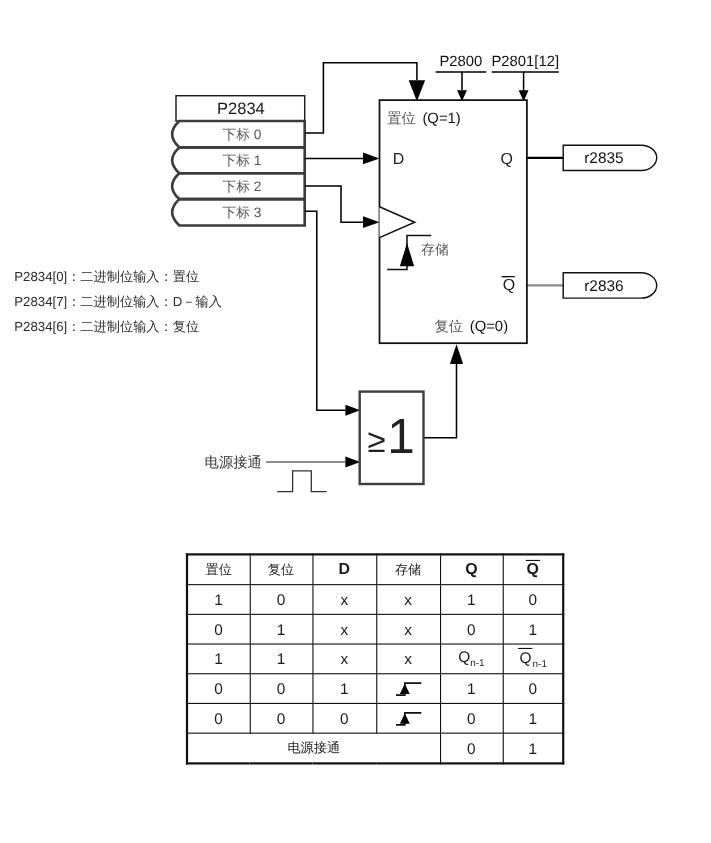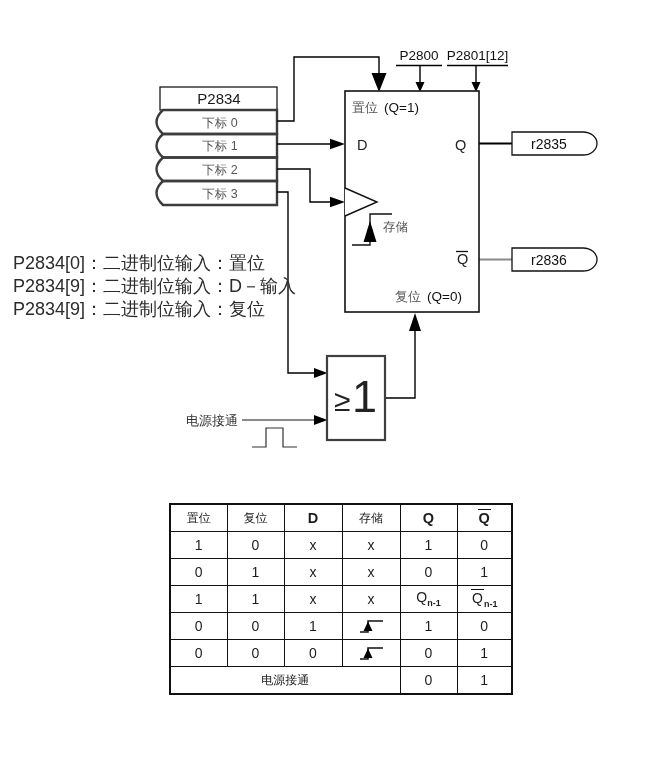--- a/index.html
+++ b/index.html
@@ -1,34 +1,34 @@
 <!DOCTYPE html>
 <html><head>
 <meta charset="utf-8">
 <style>
   html,body{margin:0;padding:0;background:#fff;}
   .canvas{position:relative;width:646px;height:766px;background:#fff;
           font-family:"Liberation Sans","DejaVu Sans",sans-serif;overflow:hidden;}
   svg text{font-family:"Liberation Sans","DejaVu Sans",sans-serif;}
 
   
-  .desc{position:absolute;left:13px;top:252px;font-size:18px;line-height:23px;
+  .desc{position:absolute;left:13px;top:240px;font-size:12px;line-height:23px;
         color:#2b2b2b;white-space:nowrap;}
 
   
   .ttwrap{position:absolute;left:169px;top:503px;}
   table.tt{border-collapse:collapse;table-layout:fixed;background:#fff;
            border:2px solid #111;}
   table.tt th,table.tt td{border:1.5px solid #111;height:26px;padding:0;
            text-align:center;vertical-align:middle;font-weight:normal;
            font-size:14px;color:#1c1c1c;line-height:1;}
   table.tt th.cjk,table.tt td.cjk{font-size:12px;}
   table.tt th.bold{font-weight:bold;font-size:14.5px;}
   .ovl{display:inline-block;border-top:1.5px solid #111;padding:1px 1px 0 1px;line-height:1.05;}
-  sub.small{font-size:9px;font-weight:bold;}
+  sub.small{font-size:9px;}
   .edge-ic{display:inline-block;vertical-align:middle;}
 </style>
 </head>
 <body>
 
 <div class="canvas">
 
   <svg style="position:absolute;left:0;top:0" width="646" height="500" viewBox="0 0 646 500">
 
     <g>
@@ -106,22 +106,22 @@
       <text x="334" y="411" font-size="30" fill="#222">≥</text>
       <text x="352" y="412" font-size="45" fill="#222">1</text>
     </g>
 
     <text x="238" y="424.5" font-size="13" fill="#333" text-anchor="end">电源接通</text>
     <path d="M252,447 H266 V428 H283 V447 H297" fill="none" stroke="#333" stroke-width="1.2"></path>
   </svg>
 
   <div class="desc">
     <div>P2834[0]：二进制位输入：置位</div>
-    <div>P2834[9]：二进制位输入：D－输入</div>
-    <div>P2834[9]：二进制位输入：复位</div>
+    <div>P2834[7]：二进制位输入：D－输入</div>
+    <div>P2834[6]：二进制位输入：复位</div>
   </div>
 
   <div class="ttwrap">
     <table class="tt">
       <colgroup>
         <col style="width:57px">
           <col style="width:57px">
           <col style="width:58px">
         <col style="width:58px">
           <col style="width:57px">

